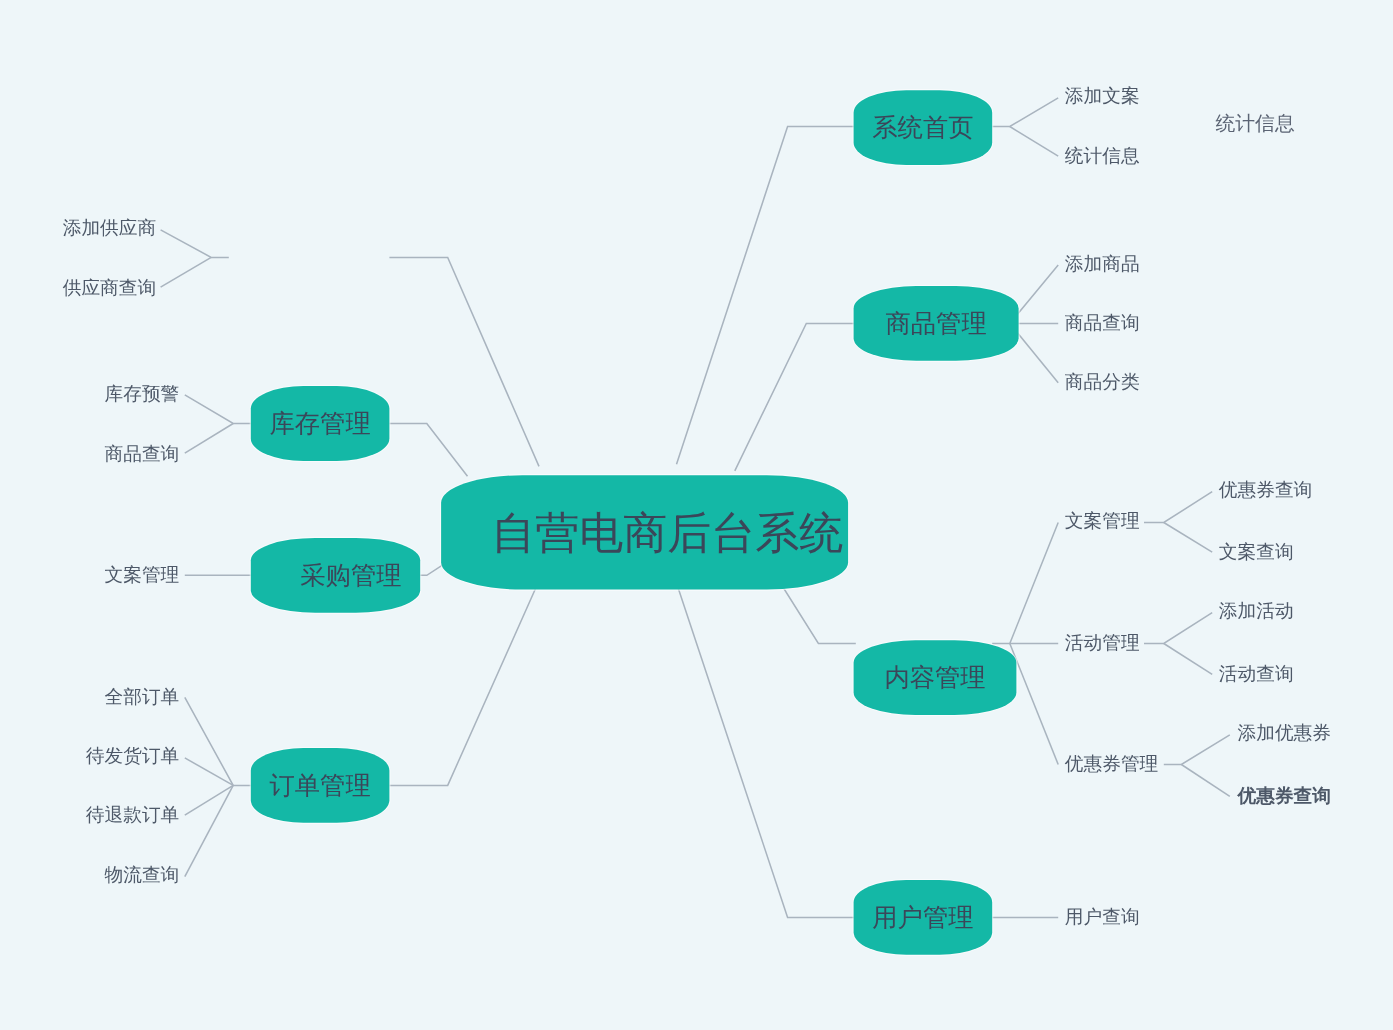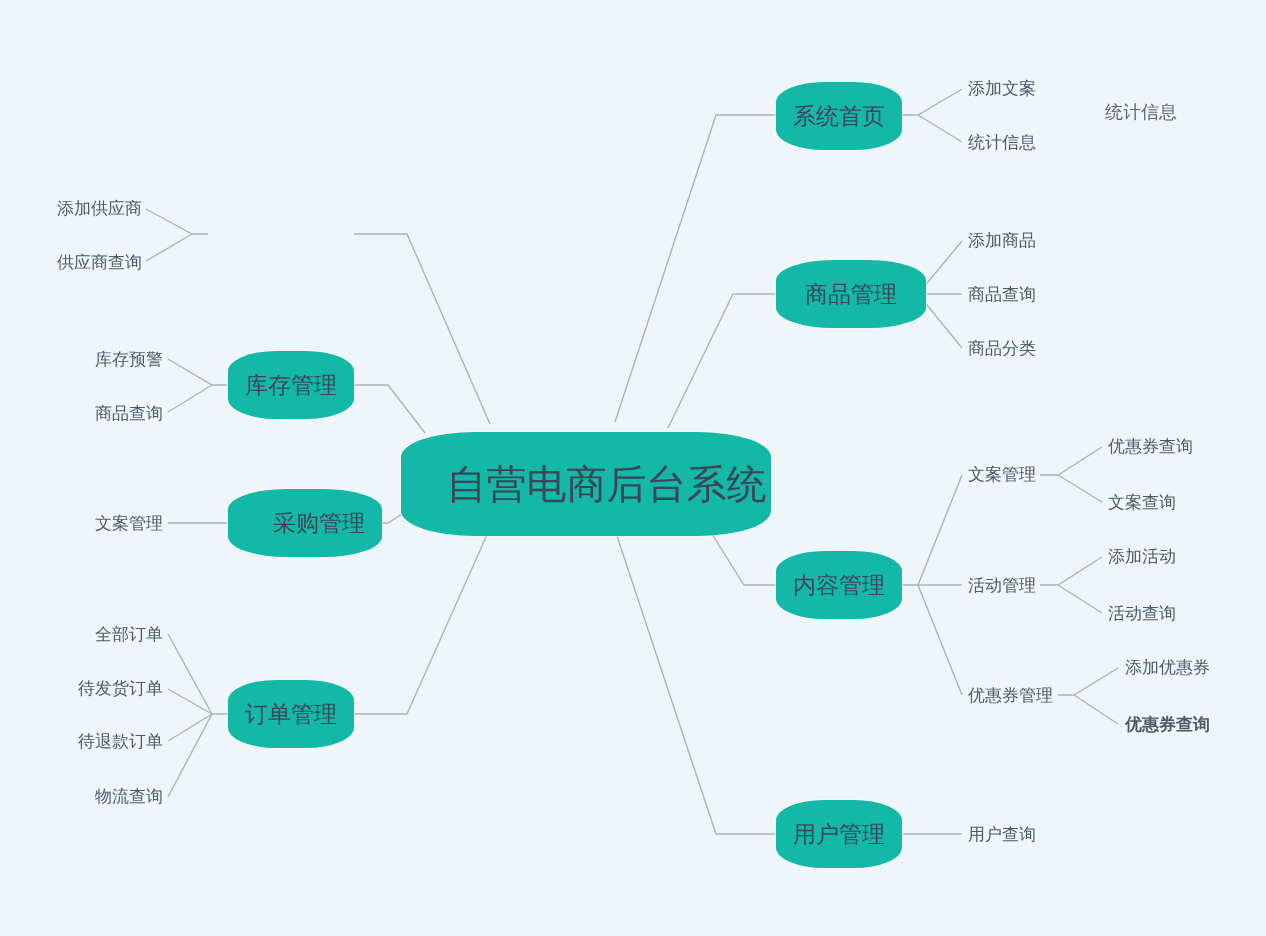--- a/index.html
+++ b/index.html
@@ -95,21 +95,21 @@
   <div class="node root" style="left:401px; top:432px; width:329px; height:104px;padding-left:41px;">
     <span>自营电商后台系统</span>
   </div>
 
   <div class="node main" style="left:776px; top:82px; width:126px; height:68px;">
     <span>系统首页</span>
   </div>
   <div class="node main" style="left:776px; top:260px; width:150px; height:68px;">
     <span>商品管理</span>
   </div>
-  <div class="node main" style="left:776px; top:551px; width:126px; height:68px;">
+  <div class="node main" style="left:776px; top:582px; width:148px; height:68px;">
     <span>内容管理</span>
   </div>
   <div class="node main" style="left:776px; top:800px; width:126px; height:68px;">
     <span>用户管理</span>
   </div>
 
   <div class="node main" style="left:228px; top:351px; width:126px; height:68px;">
     <span>库存管理</span>
   </div>
   <div class="node main" style="left:228px; top:489px; width:126px; height:68px;padding-left:28px;">

